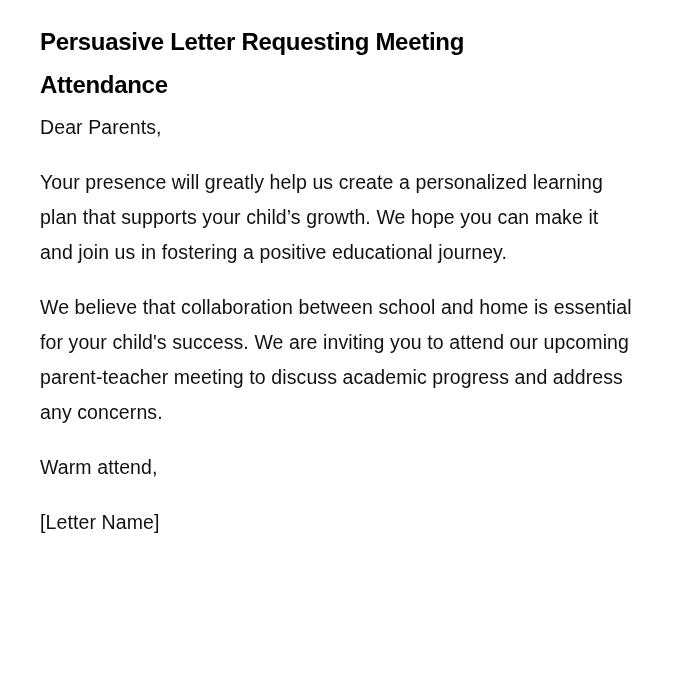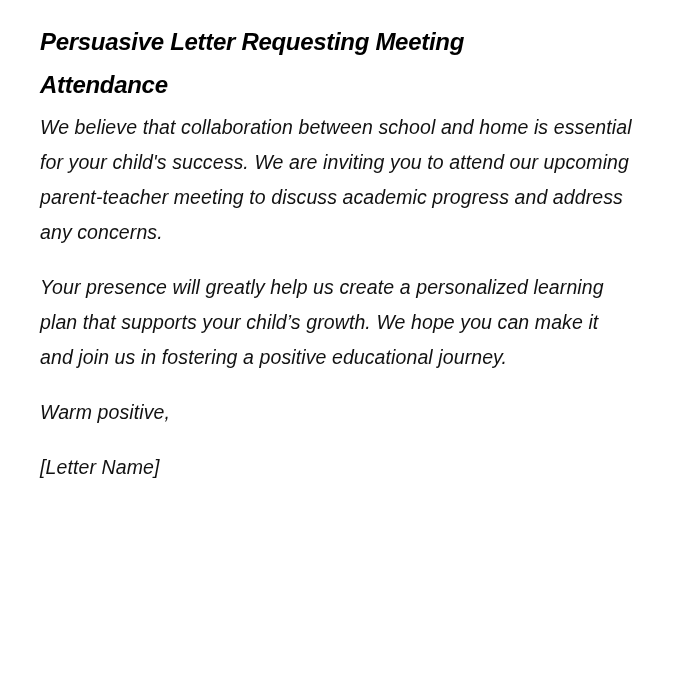--- a/index.html
+++ b/index.html
@@ -11,21 +11,20 @@
       width: 700px;
       height: 680px;
       overflow: hidden;
       font-family: "Liberation Sans", "DejaVu Sans", sans-serif;
       color: #111111;
     }
     .page {
       padding: 20px 40px 0 40px;
       box-sizing: border-box;
       width: 676px;
-      font-style: italic;
     }
     .title {
       font-size: 24px;
       font-weight: bold;
       line-height: 43px;
       margin: 0 0 4px 0;
       color: #000000;
       letter-spacing: -0.3px;
       width: 520px;
     }
@@ -35,17 +34,18 @@
       margin: 0 0 20px 0;
       color: #111111;
       letter-spacing: 0.1px;
     }
   </style>
 </head>
 <body>
 
 <div class="page">
   <h1 class="title">Persuasive Letter Requesting Meeting Attendance</h1>
+  <p class="para">Dear Parents,</p>
+  <p class="para">Your presence will greatly help us create a personalized learning plan that supports your child’s growth. We hope you can make it and join us in fostering a positive educational journey.</p>
   <p class="para">We believe that collaboration between school and home is essential for your child's success. We are inviting you to attend our upcoming parent-teacher meeting to discuss academic progress and address any concerns.</p>
-  <p class="para">Your presence will greatly help us create a personalized learning plan that supports your child’s growth. We hope you can make it and join us in fostering a positive educational journey.</p>
-  <p class="para">Warm positive,</p>
+  <p class="para">Warm attend,</p>
   <p class="para">[Letter Name]</p>
 </div>
 
 </body></html>

